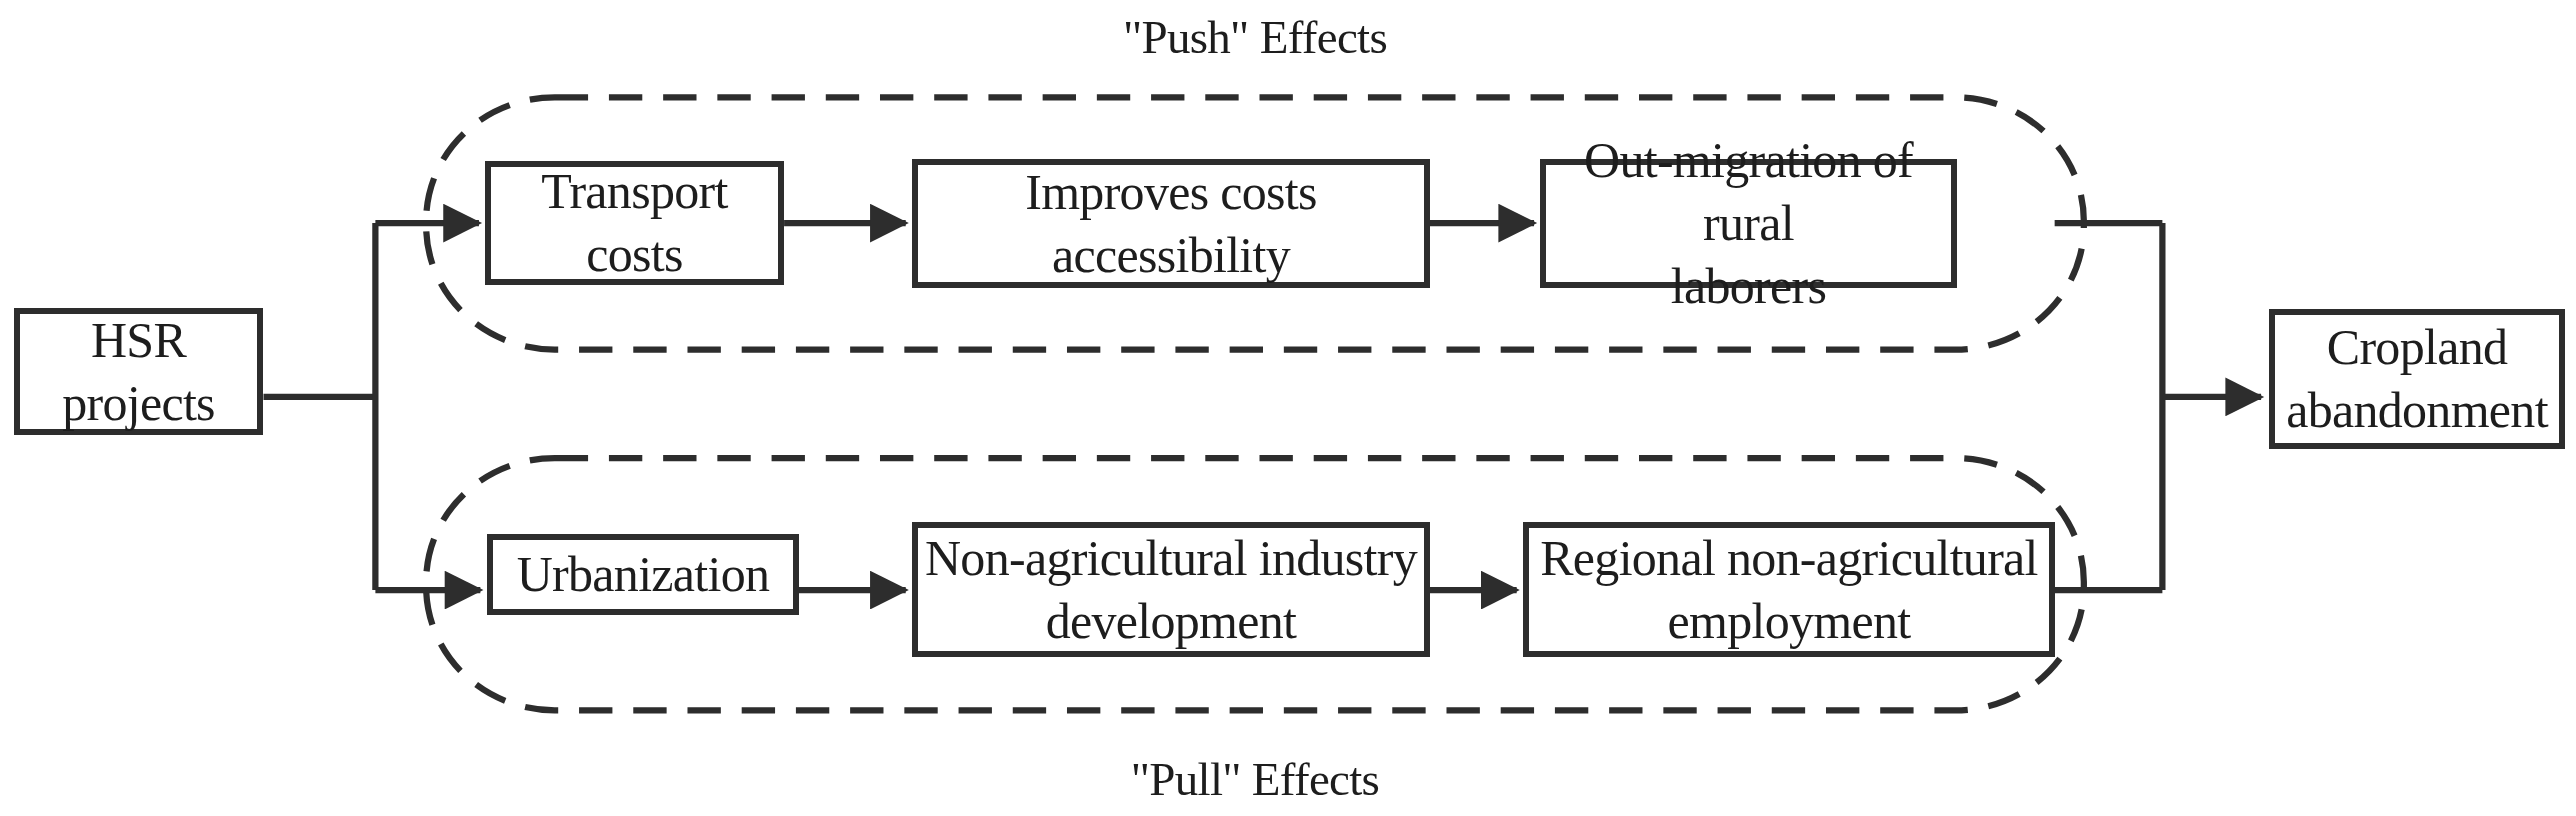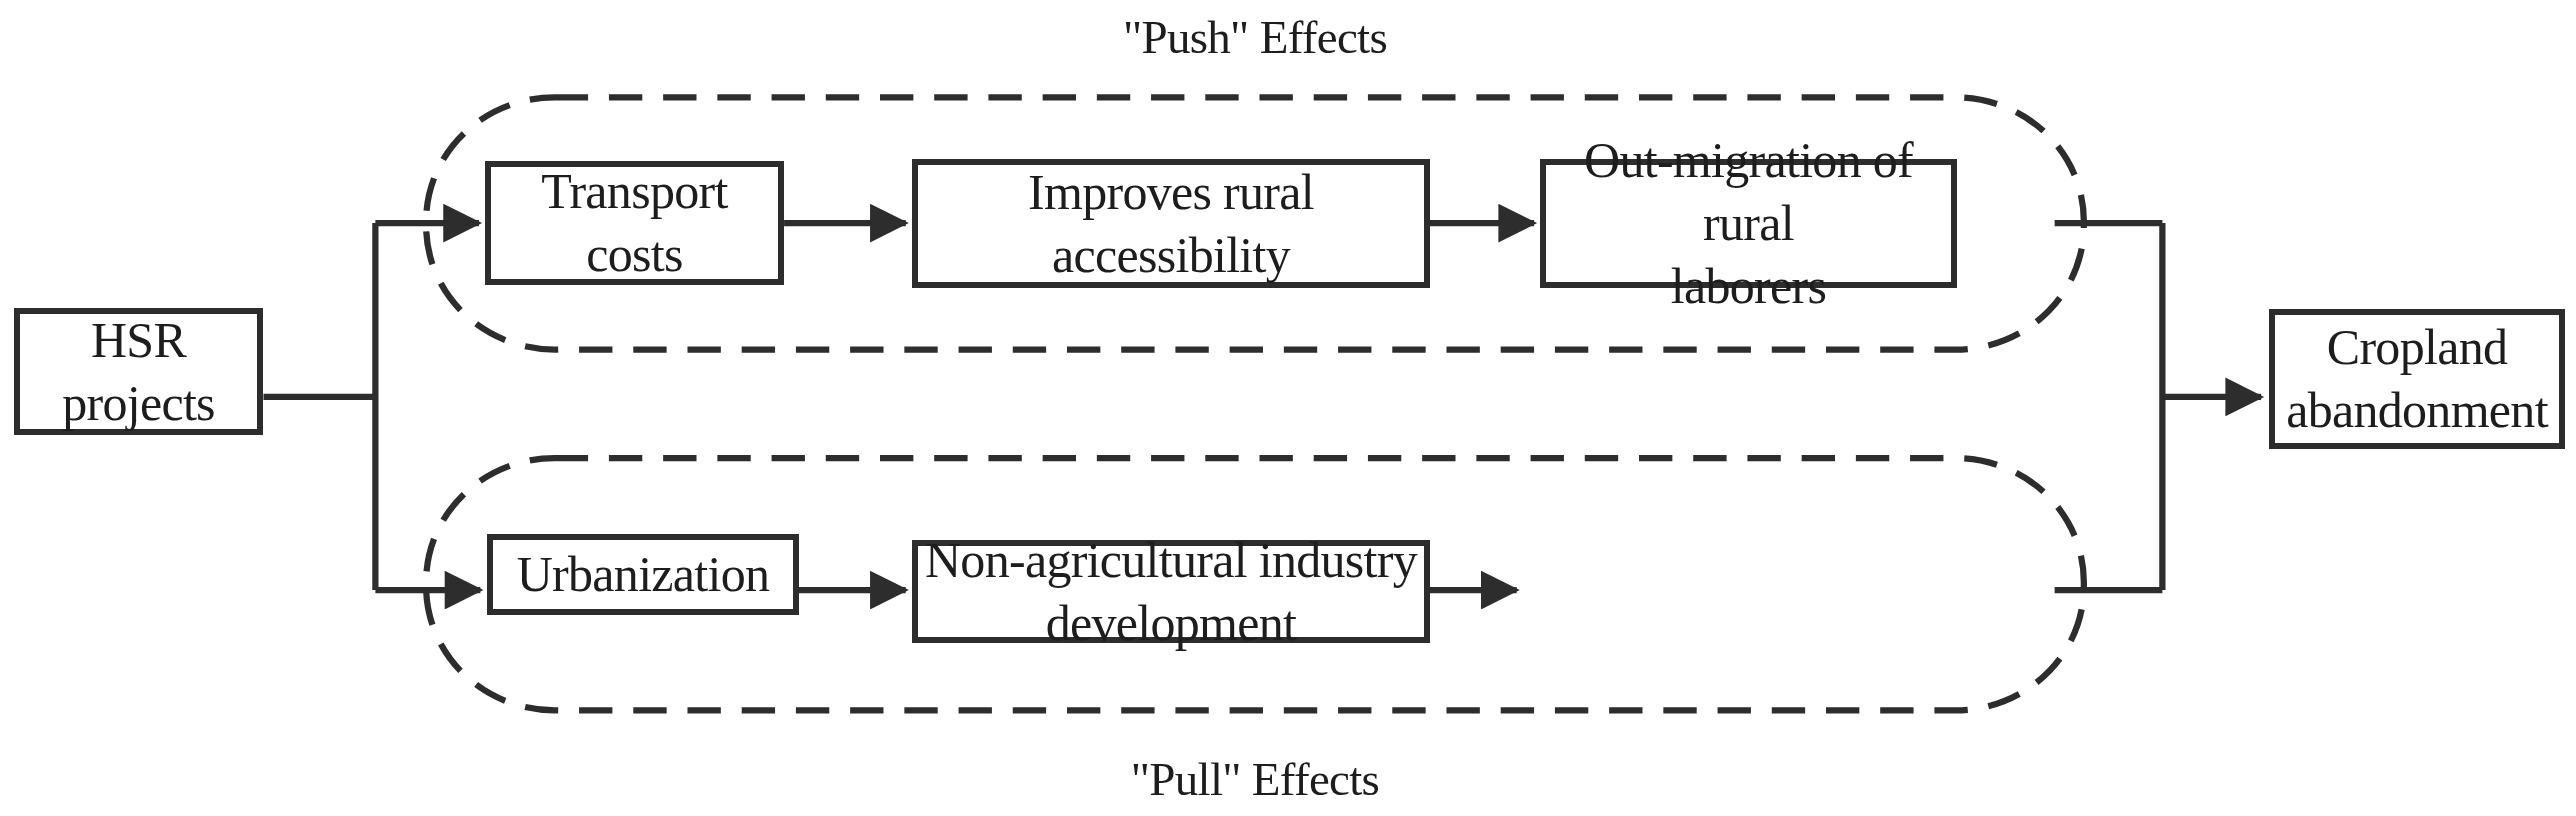--- a/index.html
+++ b/index.html
@@ -35,21 +35,21 @@
     letter-spacing: -0.7px;
     white-space: nowrap;
     z-index: 2;
   }
   
   #n-hsr          { left: 14px;   top: 308px; width: 249px; height: 127px; }
   #n-transport    { left: 485px;  top: 161px; width: 299px; height: 124px; }
   #n-access       { left: 912px; top: 159px; width: 518px; height: 129px; }
   #n-outmigration { left: 1540px; top: 159px; width: 417px; height: 129px; }
   #n-urbanization { left: 487px;  top: 534px; width: 312px; height: 81px; }
-  #n-industry     { left: 912px; top: 540px; width: 518px; height: 103px; text-align: center; }
+  #n-industry     { left: 912px; top: 522px; width: 518px; height: 135px; text-align: center; }
   #n-employment   { left: 1523px; top: 522px; width: 532px; height: 135px; }
   #n-cropland     { left: 2269px; top: 309px; width: 296px; height: 140px; }
   #lbl-push { left: 1255px; top: 9.7px; }
   #lbl-pull { left: 1255px; top: 752px; }
 </style>
 </head>
 <body>
 
 <div class="canvas">
 
@@ -82,24 +82,26 @@
     </g>
   </svg>
 
   <div class="group-label" id="lbl-push">"Push" Effects</div>
   <div class="group-label" id="lbl-pull">"Pull" Effects</div>
 
   <div class="node" id="n-hsr">HSR
 projects</div>
   <div class="node" id="n-transport">Transport
 costs</div>
-  <div class="node" id="n-access">Improves rural
+  <div class="node" id="n-access">Improves costs
 accessibility</div>
   <div class="node" id="n-outmigration">Out-migration of rural
 laborers</div>
   <div class="node" id="n-urbanization">Urbanization</div>
   <div class="node" id="n-industry">Non-agricultural industry
 development</div>
+  <div class="node" id="n-employment">Regional non-agricultural
+employment</div>
   <div class="node" id="n-cropland">Cropland
 abandonment</div>
 
 </div>
 
 
 </body></html>

